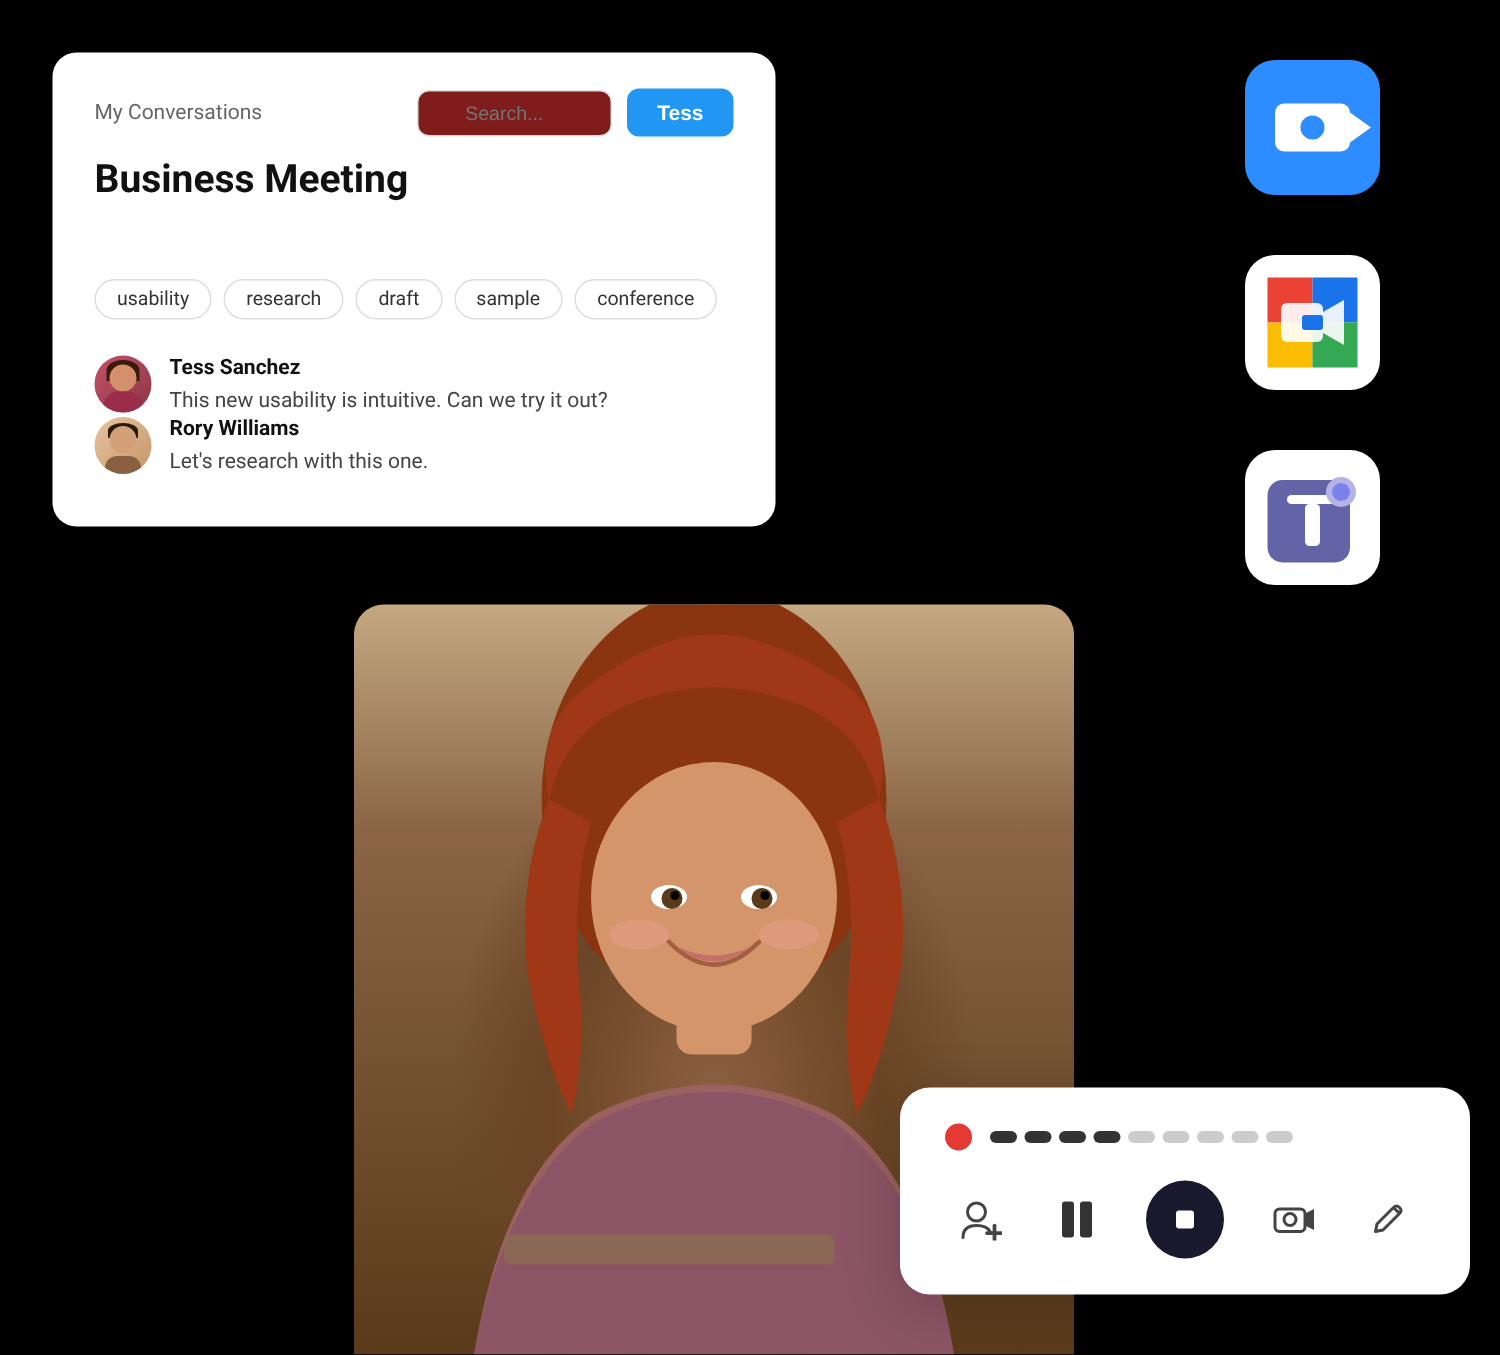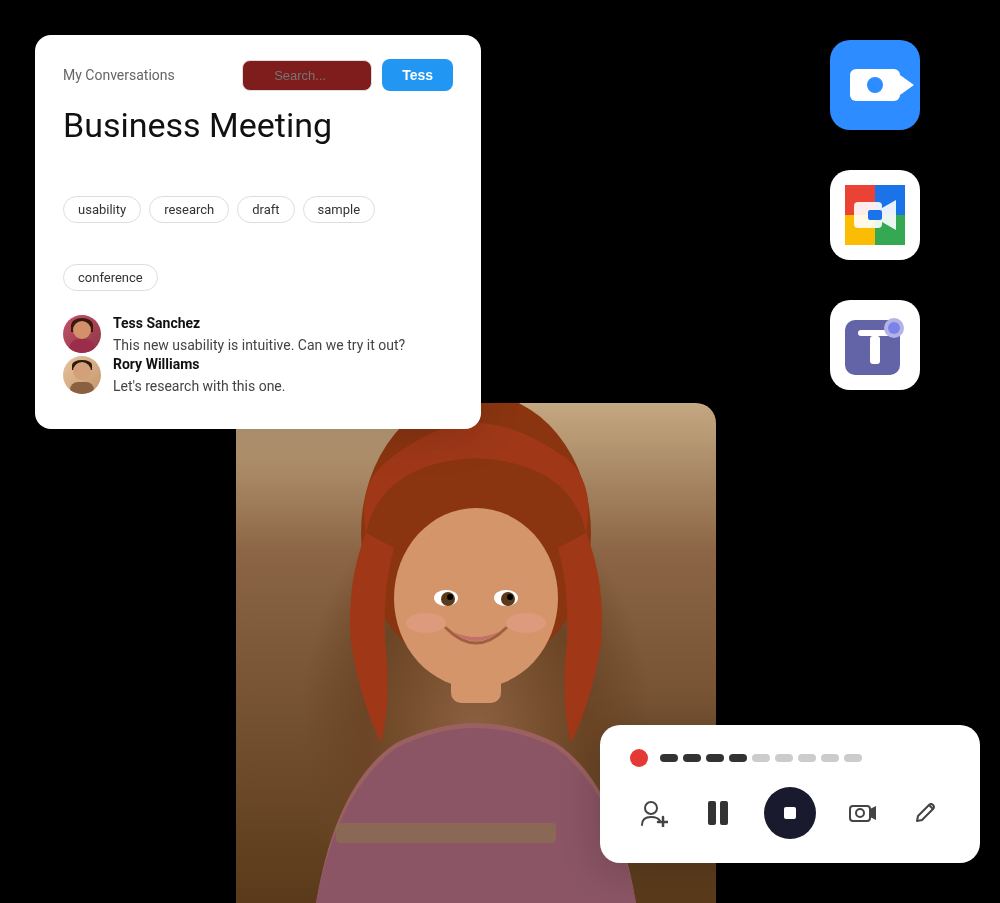--- a/index.html
+++ b/index.html
@@ -47,21 +47,21 @@
       height: 160px;
       background: radial-gradient(ellipse at 50% 30%, #c4683a 0%, #a0451a 50%, #7a3010 100%);
       border-radius: 50% 50% 40% 40%;
     }
 
     
     .conversations-card {
       position: absolute;
       top: 35px;
       left: 35px;
-      width: 446px;
+      width: 482px;
       background: #fff;
       border-radius: 16px;
       padding: 24px 28px 32px;
       box-shadow: 0 8px 40px rgba(0,0,0,0.15);
       z-index: 10;
     }
 
     .card-header {
       display: flex;
       align-items: center;
@@ -97,22 +97,22 @@
       color: #fff;
       border: none;
       border-radius: 8px;
       padding: 8px 20px;
       font-size: 14px;
       font-weight: 600;
       cursor: pointer;
     }
 
     .meeting-title {
-      font-size: 34px;
-      font-weight: 400;
+      font-size: 26px;
+      font-weight: 700;
       color: #111;
       margin-bottom: 18px;
     }
 
     .tags {
       display: flex;
       gap: 8px;
       flex-wrap: wrap;
       margin-bottom: 24px;
     }

